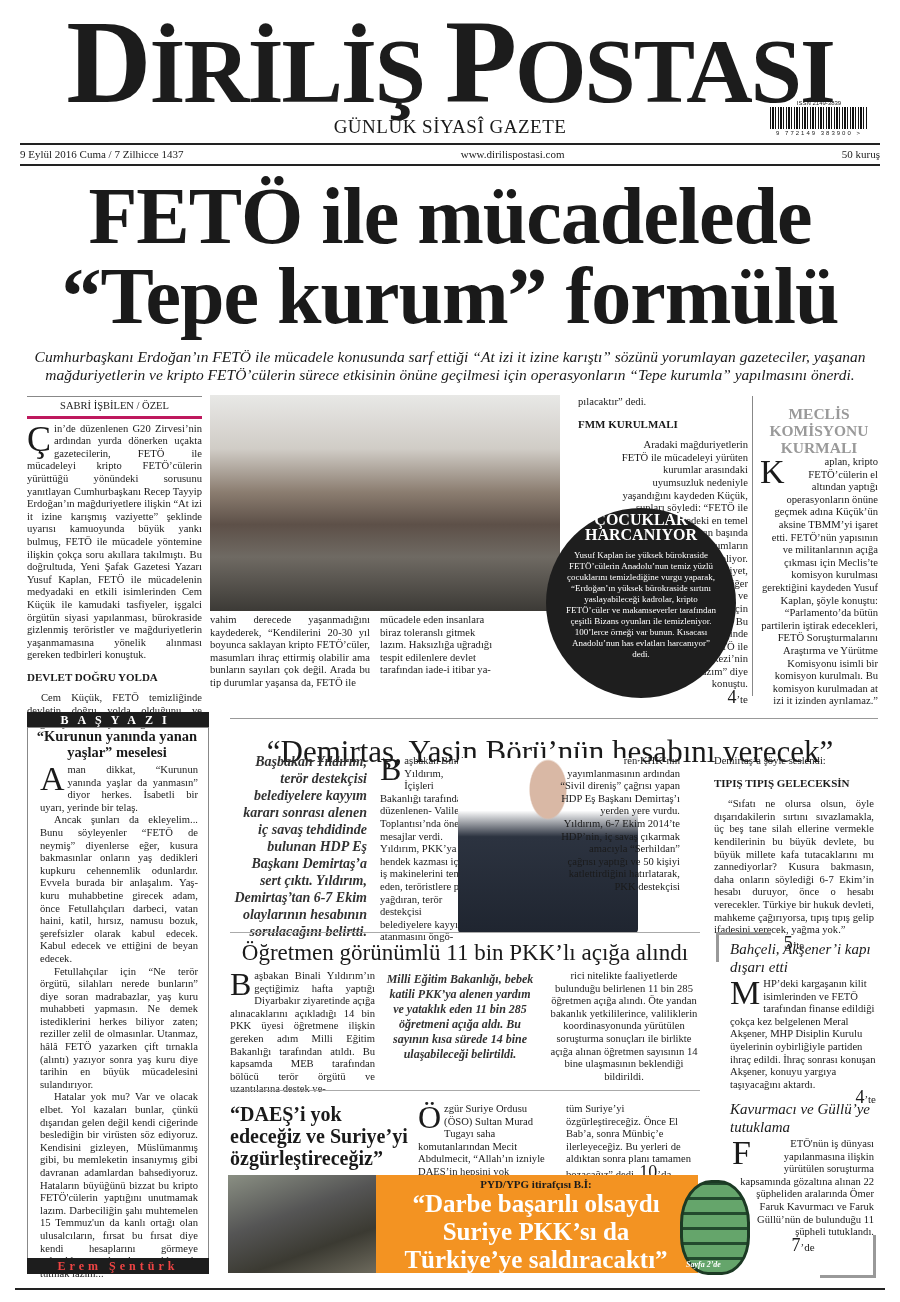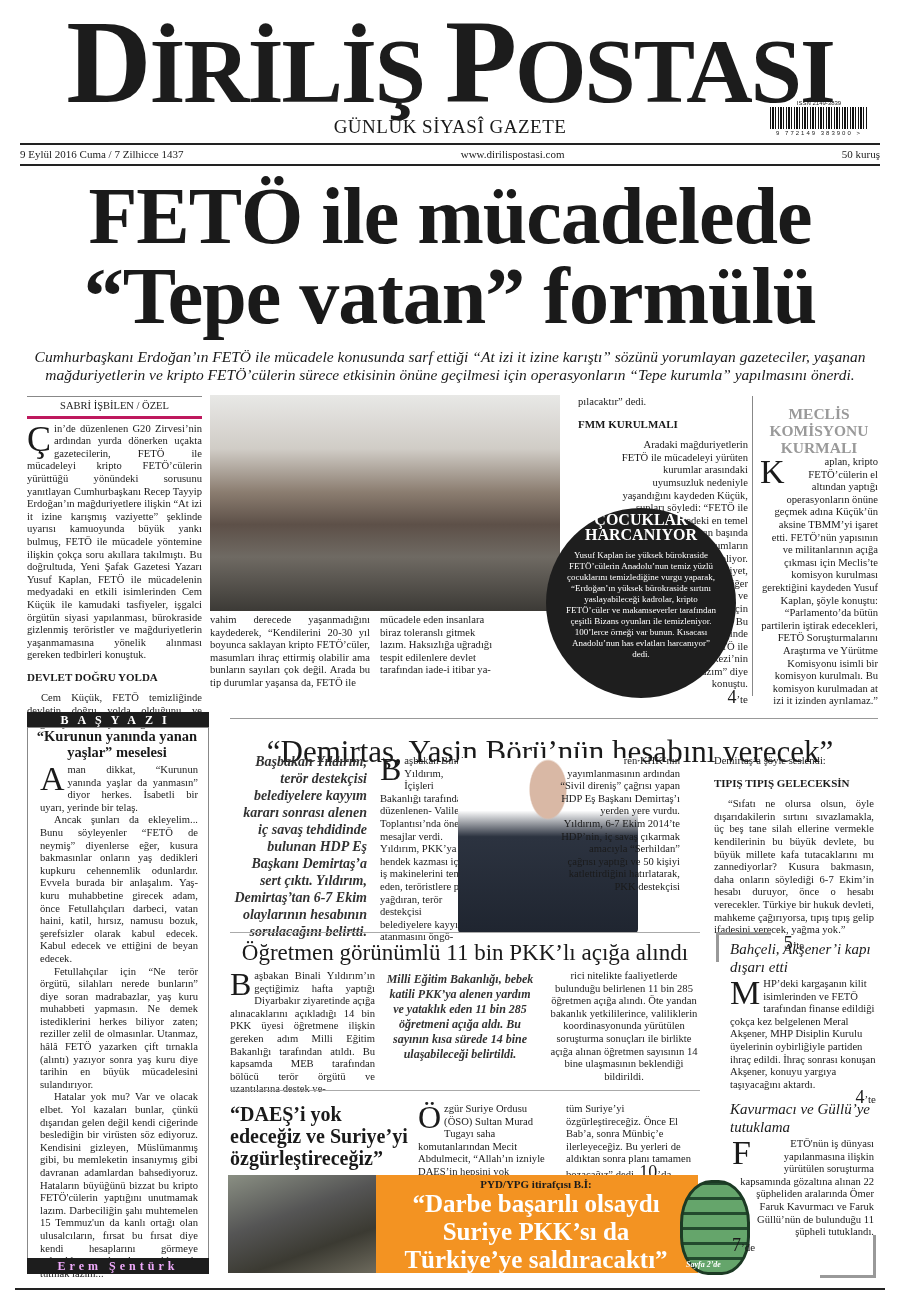--- a/index.html
+++ b/index.html
@@ -23,21 +23,21 @@
 .drop{float:left;font-size:36px;line-height:28px;margin:2px 3px 0 0}
 .byline{text-align:center;font-size:10.5px;border-top:1px solid #888;border-bottom:3px solid #be185d;padding:3px 0}
 .photo1{left:210px;top:395px;width:350px;height:216px;background:linear-gradient(180deg,#e8e8e6 0%,#d0ccc6 25%,#8b7d70 45%,#5d5048 60%,#6f6a63 75%,#3c3a36 100%)}
 .circle{left:546px;top:508px;width:190px;height:190px;border-radius:50%;background:#1e1e1e;color:#fff;text-align:center}
 .circle h3{font-size:16px;line-height:15px;margin-top:4px}
 .circle p{font-size:9px;line-height:11px;margin:8px 16px 0}
 .meclis-h{left:760px;top:405px;width:118px;text-align:center;color:#9a9a9a;font-weight:bold;font-size:15.5px;line-height:17px}
 .vline{background:#888}
 .basyazi-box{left:27px;top:727px;width:182px;height:546px;border:1px solid #888}
 .basyazi-tag{left:27px;top:712px;width:182px;height:16px;background:#1d1d1d;color:#fff;text-align:center;font-weight:bold;font-size:12px;letter-spacing:9px;line-height:16px}
-.author-tag{left:27px;top:1258px;width:182px;height:16px;background:#1d1d1d;color:#f0abfc;text-align:center;font-weight:bold;font-size:12px;letter-spacing:4px;line-height:16px}
+.author-tag{left:27px;top:1258px;width:182px;height:16px;background:#1d1d1d;color:#ef4444;text-align:center;font-weight:bold;font-size:12px;letter-spacing:4px;line-height:16px}
 .big2{left:225px;top:735px;width:650px;text-align:center;font-size:31px;line-height:34px}
 .italicdeck{font-style:italic;font-weight:bold;font-size:14px;line-height:17px;text-align:right;color:#333}
 .photo2{left:458px;top:758px;width:180px;height:175px;background:radial-gradient(ellipse at 50% 18%,#d9b8a5 0 14%,transparent 15%),linear-gradient(180deg,#fff 0 30%,#2c3340 45%,#1f2530 100%);border-radius:4px}
 .h3{font-size:23px;line-height:26px}
 .side-h{font-style:italic;font-size:15px;line-height:18px}
 .banner{left:228px;top:1175px;width:470px;height:98px;background:#f39322}
 .banner-photo{left:228px;top:1175px;width:148px;height:98px;background:linear-gradient(160deg,#8a8f83 0%,#555 40%,#3b3a32 70%,#6d6a5d 100%)}
 .banner-text{left:376px;top:1178px;width:320px;text-align:center;color:#fff;font-weight:bold}
 .grenade{left:680px;top:1180px;width:70px;height:95px;border-radius:45% 45% 40% 40%;background:repeating-linear-gradient(0deg,#65a56b 0 12px,#234a2e 12px 15px),#65a56b;border:3px solid #1c3a24}
 .pageref{font-size:18px}
@@ -55,21 +55,21 @@
 </div>
 <div class="abs rule" style="left:20px;top:143px;width:860px;height:2px"></div>
 <div class="abs dateline">
   <span>9 Eylül 2016 Cuma / 7 Zilhicce 1437</span>
   <span>www.dirilispostasi.com</span>
   <span>50 kuruş</span>
 </div>
 <div class="abs rule" style="left:20px;top:164px;width:860px;height:2px"></div>
 
 <div class="abs headline" style="top:176px">FETÖ ile mücadelede</div>
-<div class="abs headline" style="top:256px">“Tepe vatan” formülü</div>
+<div class="abs headline" style="top:256px">“Tepe kurum” formülü</div>
 <div class="abs deck">Cumhurbaşkanı Erdoğan’ın FETÖ ile mücadele konusunda sarf ettiği “At izi it izine karıştı” sözünü yorumlayan gazeteciler, yaşanan mağduriyetlerin ve kripto FETÖ’cülerin sürece etkisinin önüne geçilmesi için operasyonların “Tepe kurumla” yapılmasını önerdi.</div>
 
 <div class="abs col" style="left:27px;top:396px;width:175px">
   <div class="byline">SABRİ İŞBİLEN / ÖZEL</div>
   <p class="noind" style="margin-top:4px"><span class="drop">Ç</span><span>in’de düzenlenen G20 Zirvesi’nin ardından yurda dönerken uçakta gazetecilerin, FETÖ ile mücadeleyi kripto FETÖ’cülerin yürüttüğü yönündeki sorusunu yanıtlayan Cumhurbaşkanı Recep Tayyip Erdoğan’ın mağduriyetlere ilişkin “At izi it izine karışmış vaziyette” şeklinde uyarısı kamuoyunda büyük yankı bulmuş, FETÖ ile mücadele yöntemine ilişkin çokça soru akıllara takılmıştı. Bu doğrultuda, Yeni Şafak Gazetesi Yazarı Yusuf Kaplan, FETÖ ile mücadelenin medyadaki en etkili isimlerinden Cem Küçük ile kamudaki tasfiyeler, işgalci örgütün siyasi yapılanması, bürokraside gizlenmiş teröristler ve mağduriyetlerin yaşanmamasına yönelik alınması gereken tedbirleri konuştuk.</span></p>
   <div class="sub">DEVLET DOĞRU YOLDA</div>
   <p>Cem Küçük, FETÖ temizliğinde devletin doğru yolda olduğunu ve mağduriyetlerin büyütüldüğü kadar</p>
 </div>
 
 <div class="abs photo1"></div>
@@ -140,18 +140,18 @@
   <div style="font-size:11px;color:#1a1a1a">PYD/YPG itirafçısı B.İ:</div>
   <div style="font-size:25px;line-height:28px">“Darbe başarılı olsaydı</div>
   <div style="font-size:25px;line-height:28px">Suriye PKK’sı da</div>
   <div style="font-size:25px;line-height:28px">Türkiye’ye saldıracaktı”</div>
 </div>
 <div class="abs grenade"></div>
 <div class="abs" style="left:686px;top:1260px;font-size:8px;font-style:italic;color:#fff;font-weight:bold">Sayfa 2’de</div>
 
 <div class="abs side-h" style="left:730px;top:1100px;width:160px">Kavurmacı ve Güllü’ye tutuklama</div>
 <div class="abs col" style="left:732px;top:1138px;width:142px;text-align:right"><span class="drop" style="font-size:34px;line-height:26px">F</span><span>ETÖ'nün iş dünyası yapılanmasına ilişkin yürütülen soruşturma kapsamında gözaltına alınan 22 şüpheliden aralarında Ömer Faruk Kavurmacı ve Faruk Güllü’nün de bulunduğu 11 şüpheli tutuklandı.</span>
-  <div style="text-align:left" class="pageref"><span>7</span><small>’de</small></div>
+  <div style="text-align:center" class="pageref"><span>7</span><small>’de</small></div>
 </div>
 <div class="abs" style="left:873px;top:1235px;width:3px;height:42px;background:#999"></div>
 <div class="abs" style="left:820px;top:1275px;width:56px;height:3px;background:#999"></div>
 
 <div class="abs rule" style="left:15px;top:1288px;width:870px;height:2px"></div>
 
 </body></html>

